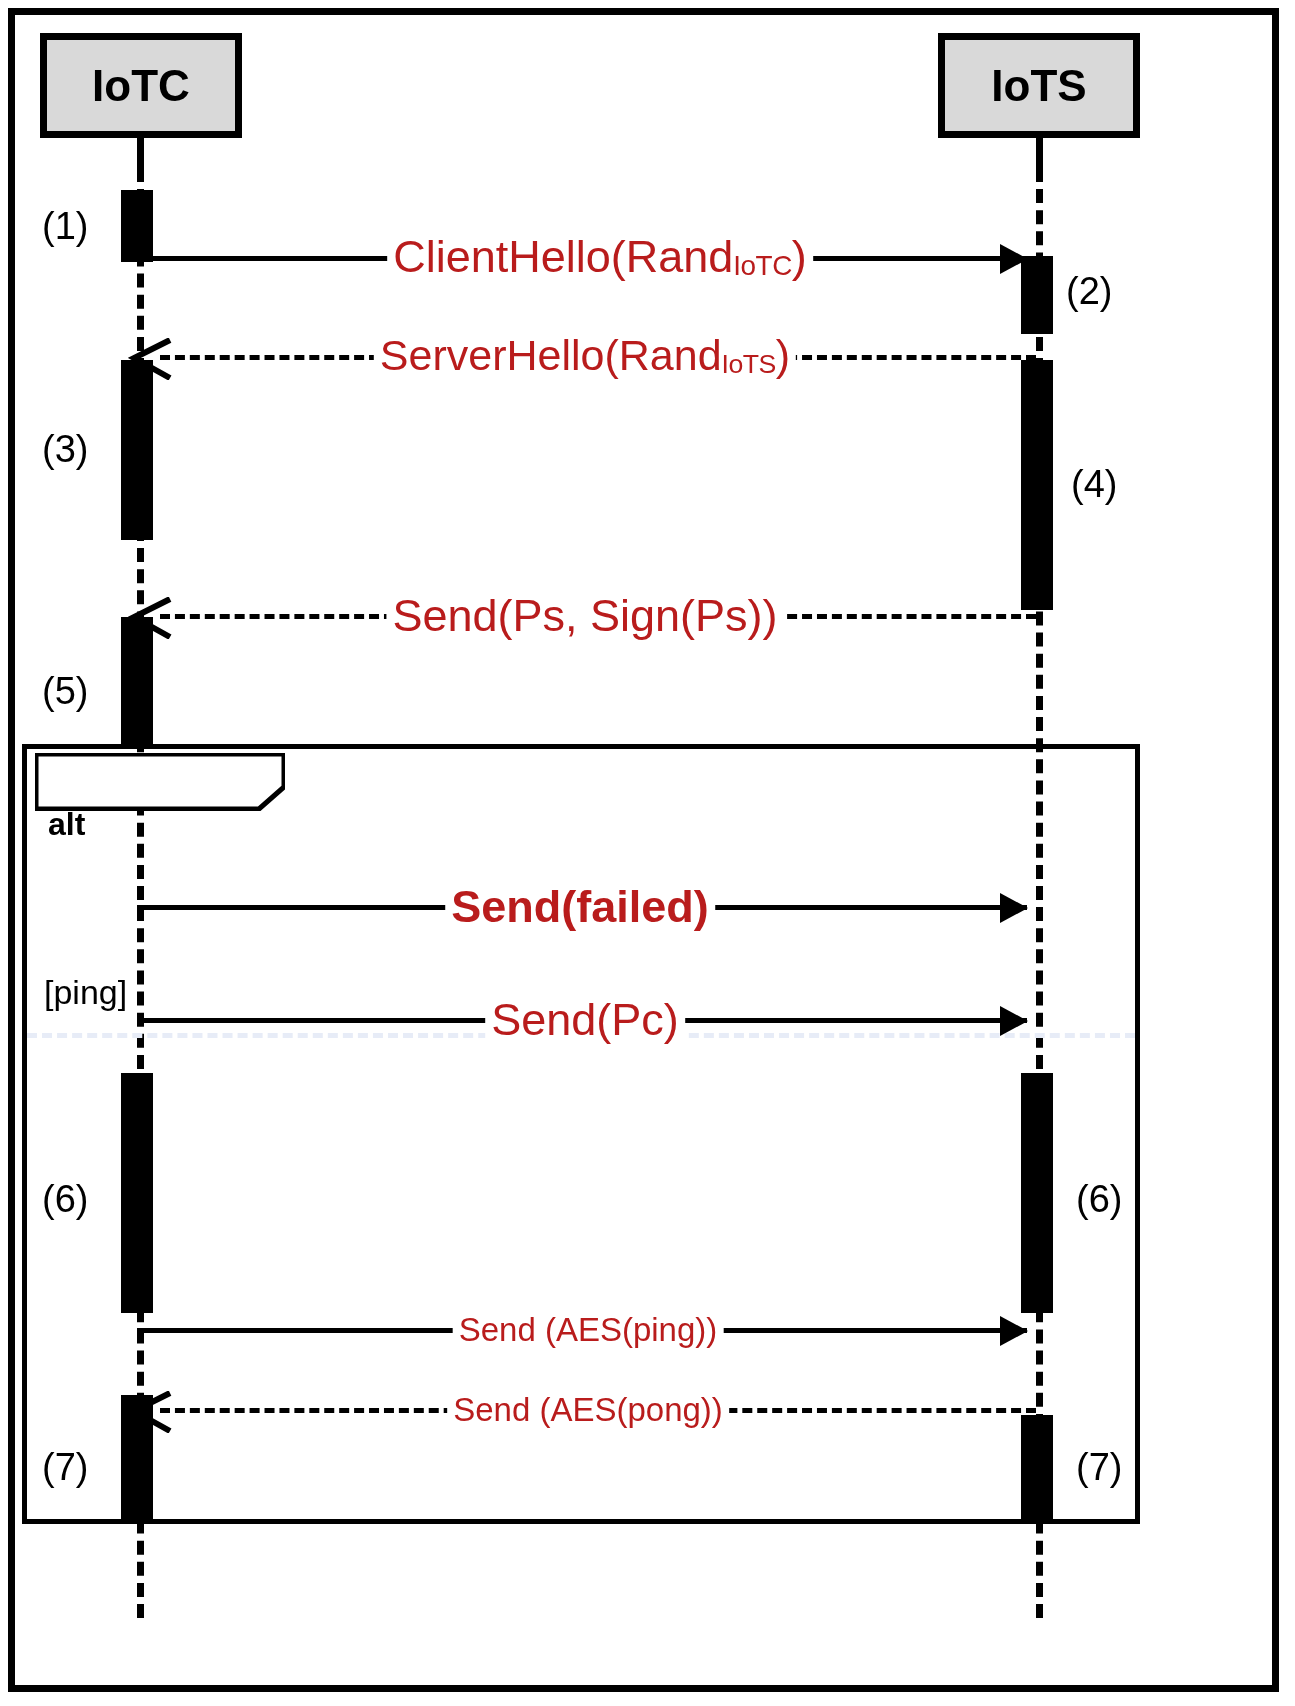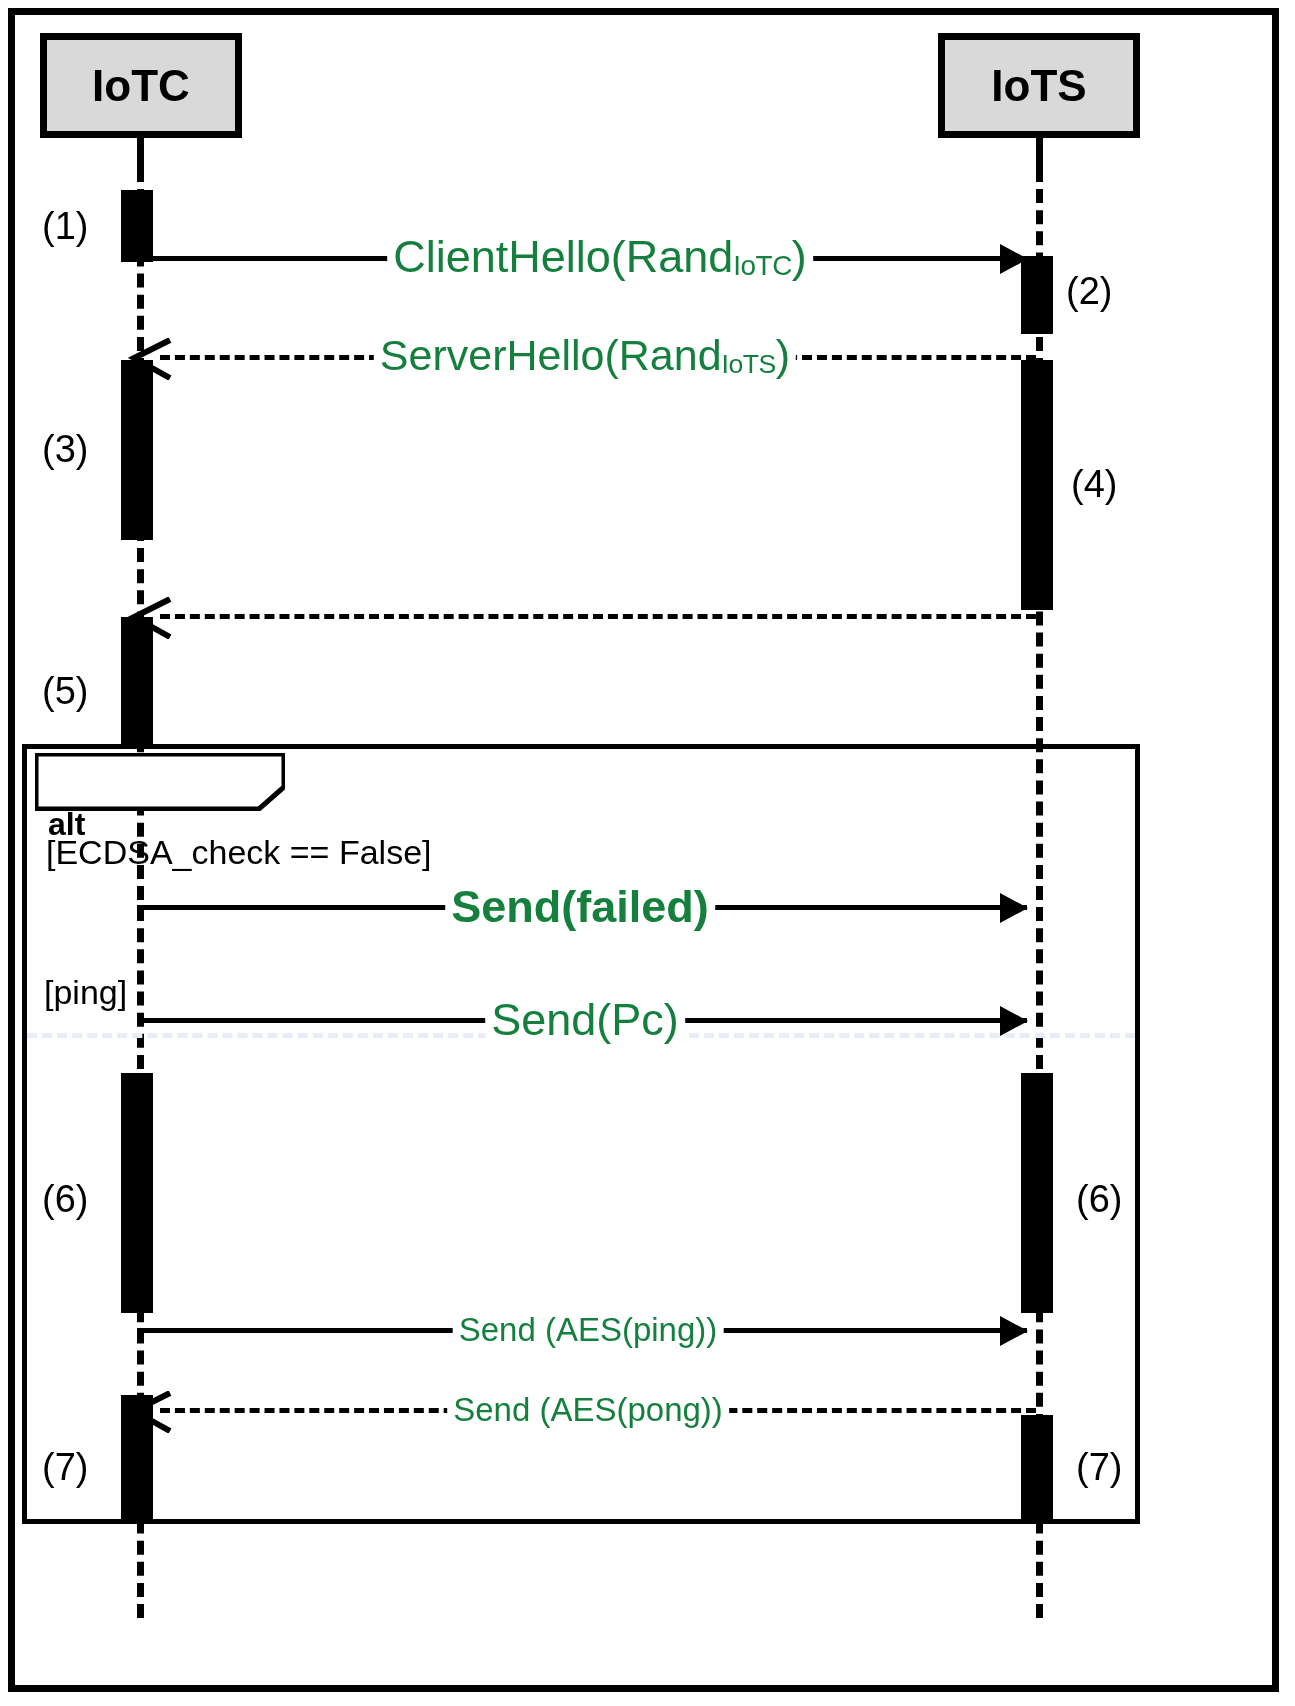--- a/index.html
+++ b/index.html
@@ -32,21 +32,21 @@
   .msg-line.dashed{border-top:5px dashed #000;}
 
   
   .arrow-solid-right{position:absolute;width:0;height:0;
     border-top:15px solid transparent;border-bottom:15px solid transparent;
     border-left:28px solid #000;}
   .arrow-open-left{position:absolute;width:34px;height:34px;}
   .arrow-open-left svg{display:block;}
 
   
-  .msg-text{position:absolute;background:#fff;padding:0 6px;color:#15803d;line-height:1;
+  .msg-text{position:absolute;background:#fff;padding:0 6px;color:#b91c1c;line-height:1;
     white-space:nowrap;transform:translate(-50%,-50%);}
   .msg-text .sub{font-size:0.62em;vertical-align:-0.12em;letter-spacing:-0.5px;}
 
   
   .frag{position:absolute;border:5px solid #000;box-sizing:border-box;background:transparent;}
   .frag-tab{position:absolute;box-sizing:border-box;}
   .frag-tab svg{display:block;}
   .frag-label{position:absolute;font-size:32px;font-weight:bold;color:#000;line-height:1;}
   .frag-divider{position:absolute;height:0;border-top:5px dashed #e7ecf7;}
   .guard{position:absolute;font-size:34px;color:#000;line-height:1;white-space:nowrap;}
@@ -112,31 +112,33 @@
   <div class="msg-text" style="left:585px;top:356px;font-size:43px;">
     <span>ServerHello(Rand</span><span class="sub">IoTS</span><span>)</span>
   </div>
 
   <div class="msg-line dashed" style="left:160px;top:614px;width:876px;"></div>
   <div class="arrow-open-left" style="left:128px;top:597px;">
     <svg width="44" height="42" viewBox="0 0 44 42">
       <polyline points="42,2 6,20 42,40" fill="none" stroke="#000" stroke-width="6" stroke-linecap="butt" stroke-linejoin="miter"></polyline>
     </svg>
   </div>
+  <div class="msg-text" style="left:585px;top:615px;font-size:45px;">
+    <span>Send(Ps, Sign(Ps))</span>
+  </div>
 
   <div class="frag" style="left:22px;top:744px;width:1118px;height:780px;"></div>
 
   <div class="frag-tab" style="left:35px;top:753px;width:250px;height:58px;">
     <svg width="250" height="58" viewBox="0 0 250 58">
       <polygon points="1,1 249,1 249,34 224,56 1,56" fill="#ffffff" stroke="#000" stroke-width="5"></polygon>
     </svg>
   </div>
   <div class="frag-label" style="left:48px;top:808px;">alt</div>
 
-  <div class="guard" style="left:46px;top:835px;">[ECDSA_check == False]</div>
 
   <div class="msg-line" style="left:137px;top:905px;width:890px;"></div>
   <div class="arrow-solid-right" style="left:1000px;top:893px;"></div>
   <div class="msg-text" style="left:580px;top:906px;font-size:45px;font-weight:bold;">
     <span>Send(failed)</span>
   </div>
 
   <div class="frag-divider" style="left:27px;top:1033px;width:1108px;"></div>
 
   <div class="guard" style="left:44px;top:975px;">[ping]</div>

